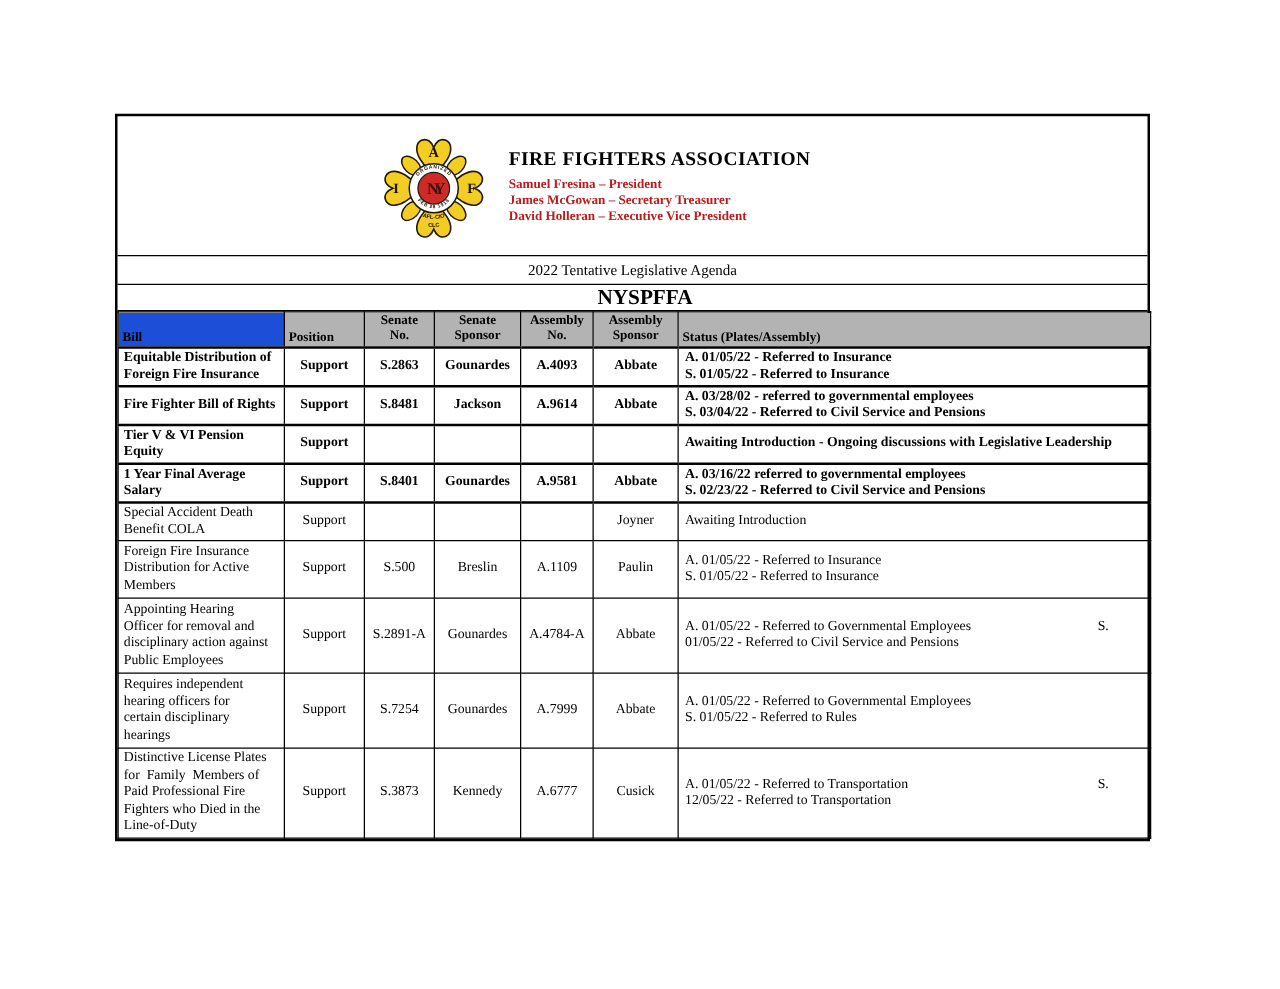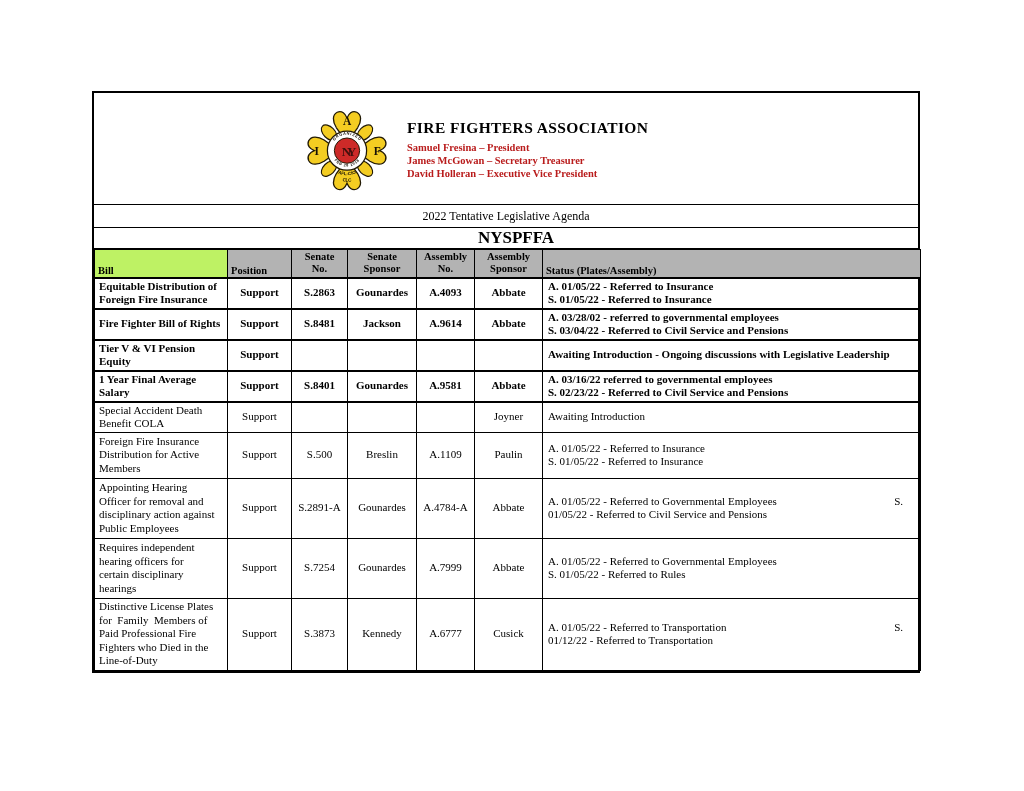--- a/index.html
+++ b/index.html
@@ -38,21 +38,21 @@
 
   thead th {
     font-size:10.5px; font-weight:bold; height:28px; padding:1px 3px;
   }
   thead th.left  { text-align:left; vertical-align:bottom; }
   thead th.center{ text-align:center; vertical-align:middle; white-space:pre-line; line-height:12px; }
 
   tbody td { font-size:11px; line-height:13.5px; vertical-align:middle; padding:1px 3px; }
   tbody td.bill   { text-align:left; white-space:pre-wrap; padding-left:4px; }
   tbody td.center { text-align:center; }
-  tbody td.status { text-align:left; padding-left:5px; padding-right:1px; }
+  tbody td.status { text-align:left; padding-left:5px; padding-right:17px; }
   tr.bold td { font-weight:bold; border-top-width:2px; border-bottom-width:2px; }
 
   .status-line { display:flex; justify-content:space-between; }
   .status-line .right { margin-right:16px; }
 </style>
 </head>
 <body>
 
 <div class="page">
   <div class="doc">
@@ -125,21 +125,21 @@
           <col style="width: 133px;">
           <col style="width: 64px;">
           <col style="width: 56px;">
           <col style="width: 69px;">
           <col style="width: 58px;">
           <col style="width: 68px;">
           <col style="width: 378px;">
         </colgroup>
       <thead>
           <tr>
-            <th class="left" style="background: #bef264;">Bill</th>
+            <th class="left" style="background: #1d4ed8;">Bill</th>
             <th class="left" style="background: rgb(179, 179, 179);">Position</th>
             <th class="center" style="background: rgb(179, 179, 179);">Senate
 No.</th>
             <th class="center" style="background: rgb(179, 179, 179);">Senate
 Sponsor</th>
             <th class="center" style="background: rgb(179, 179, 179);">Assembly
 No.</th>
             <th class="center" style="background: rgb(179, 179, 179);">Assembly
 Sponsor</th>
             <th class="left" style="background: rgb(179, 179, 179);">Status (Plates/Assembly)</th>
@@ -291,21 +291,21 @@
             <td class="center">S.3873</td>
             <td class="center">Kennedy</td>
             <td class="center">A.6777</td>
             <td class="center">Cusick</td>
             <td class="status">
               <div class="status-line">
                 <span>A. 01/05/22 - Referred to Transportation</span>
                 <span class="right">S.</span>
               </div>
               <div class="status-line">
-                <span>01/12/22 - Referred to Transportation</span>
+                <span>12/05/22 - Referred to Transportation</span>
               </div>
             </td>
           </tr>
         </tbody>
     </table>
 
   </div>
 </div>
 
 </body></html>

